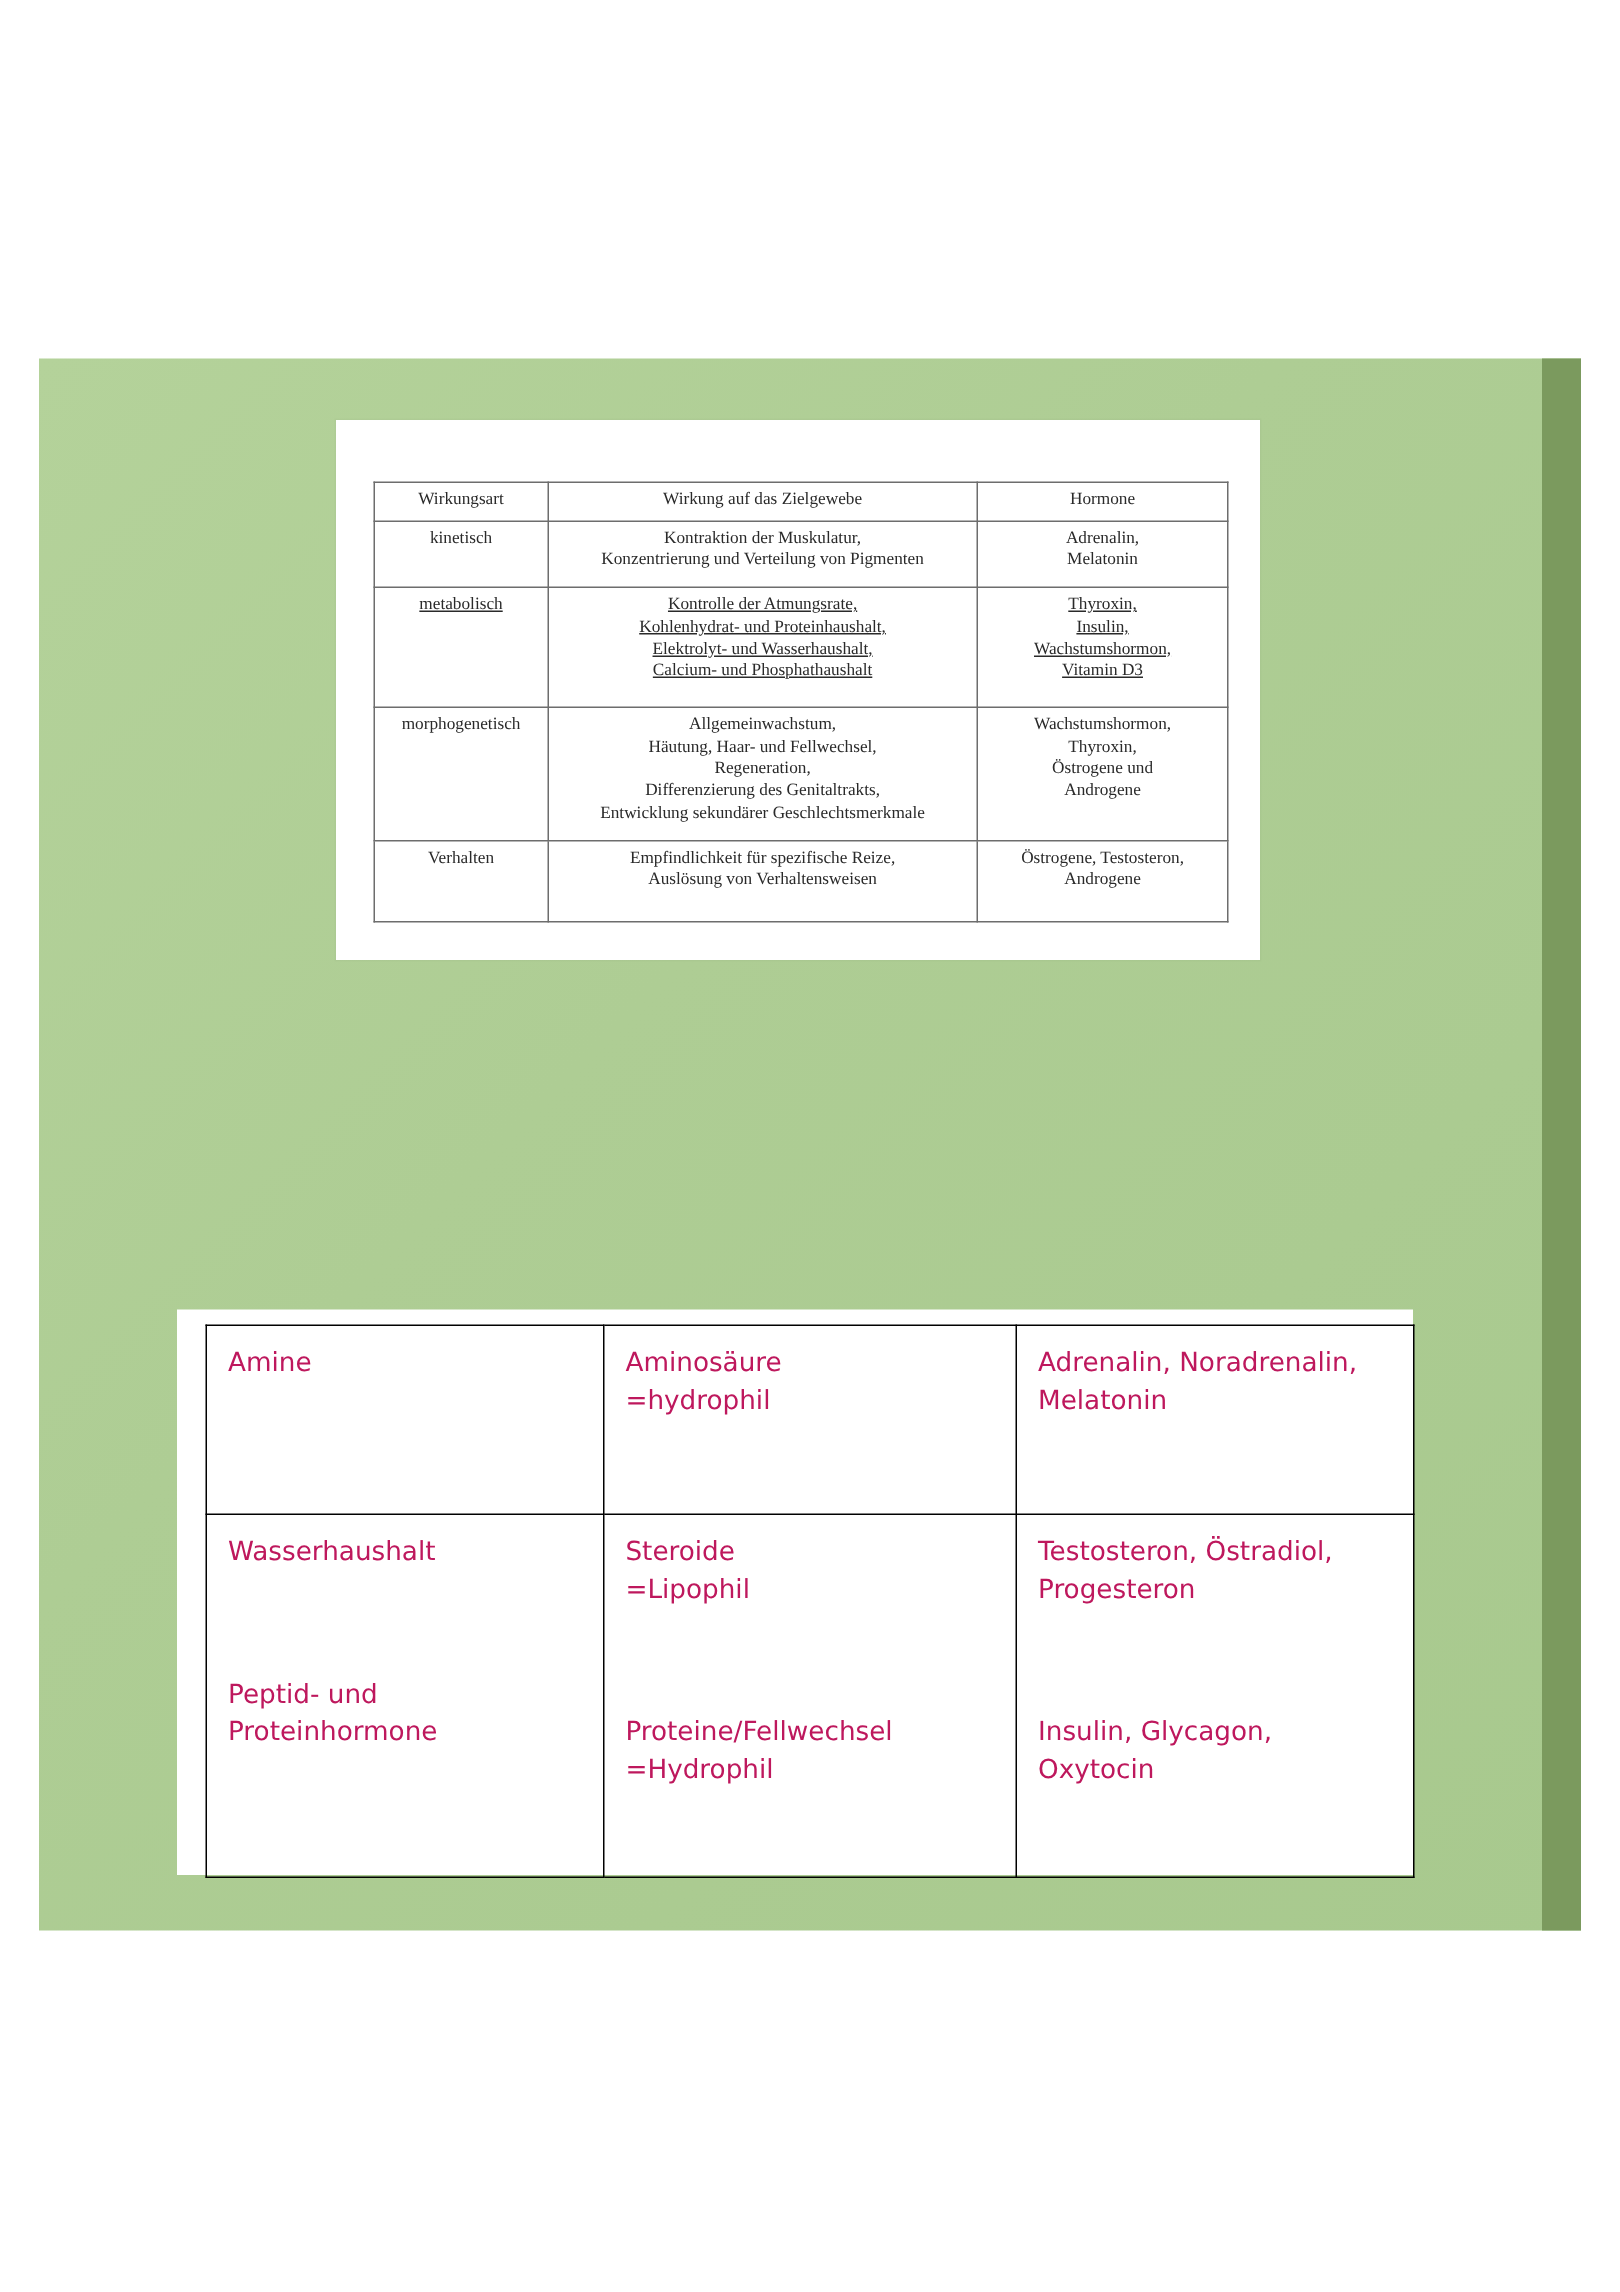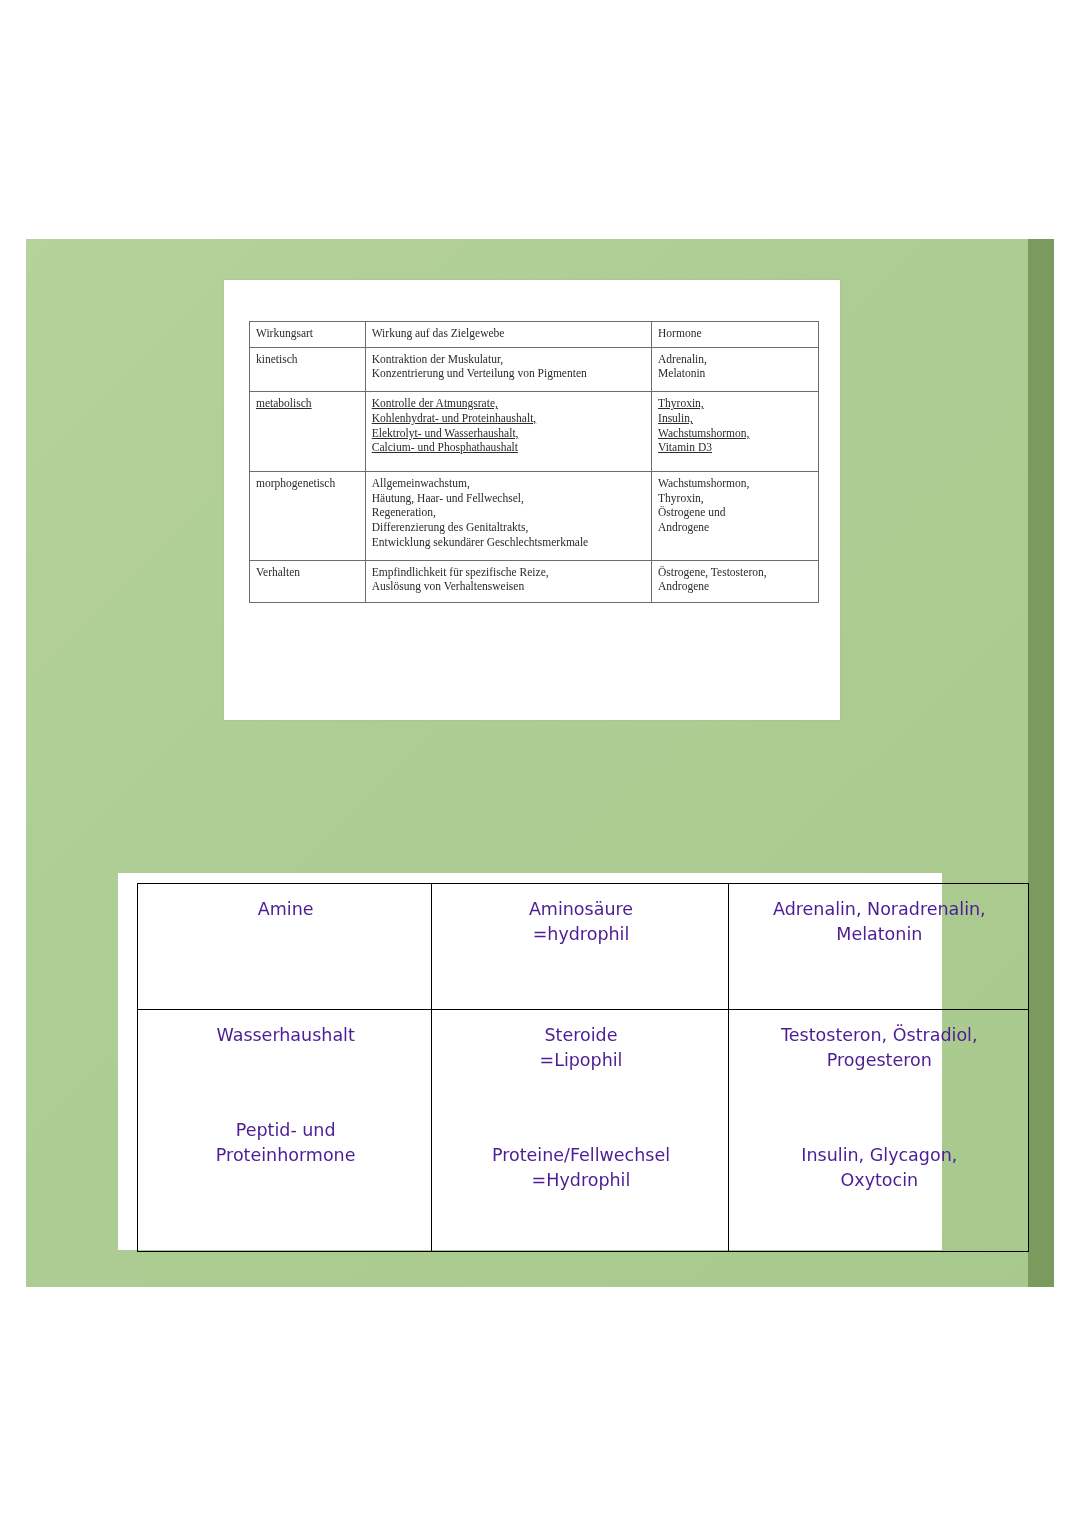--- a/index.html
+++ b/index.html
@@ -32,23 +32,24 @@
     height: 100%;
     background: #7b9a5e;
   }
 
   
   .scan-card {
     position: absolute;
     left: 198px;
     top: 41px;
     width: 616px;
-    height: 440px;
+    height: 360px;
     background: #ffffff;
     box-shadow: 0 0 0 1px rgba(0,0,0,0.02);
+    text-align: center;
   }
   .scan-table {
     position: absolute;
     left: 25px;
     top: 41px;
     width: 570px;
     border-collapse: collapse;
     font-family: "Liberation Serif", serif;
     font-size: 11.5px;
     color: #2a2a2a;
@@ -57,43 +58,42 @@
     border: 1px solid #6d6d6d;
     vertical-align: top;
     padding: 4px 6px 10px 6px;
     line-height: 1.28;
   }
   .scan-table .c1 { width: 105px; }
   .scan-table .c2 { width: 290px; }
   .scan-table .c3 { width: 160px; }
   .scan-table tr.head td { padding-bottom: 6px; }
   .scan-table .tall { }
-  .scan-table .tall2 { padding-bottom: 8px; }
+  .scan-table .tall2 { padding-bottom: 20px; }
   .scan-table .tall3 { padding-bottom: 16px; text-decoration: underline; }
 
   
   .bottom-card {
     position: absolute;
     left: 118px;
     top: 873px;
     width: 824px;
     height: 377px;
     background: #ffffff;
   }
   .bottom-table {
     position: absolute;
     left: 19px;
     top: 10px;
-    width: 892px;
+    width: 806px;
     height: 355px;
     border-collapse: collapse;
     font-family: "DejaVu Sans", sans-serif;
     font-size: 17.5px;
-    color: #4c1d95;
-    text-align: center;
+    color: #be185d;
   }
   .bottom-table td {
     border: 1.5px solid #000000;
     vertical-align: top;
     padding: 13px 12px 12px 14px;
     line-height: 1.42;
   }
   .bottom-table .b1 { width: 266px; }
   .bottom-table .b2 { width: 268px; }
   .bottom-table .b3 { width: 272px; }

